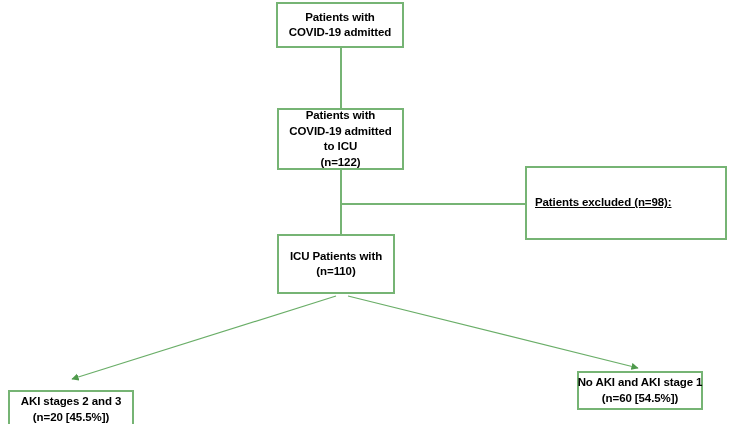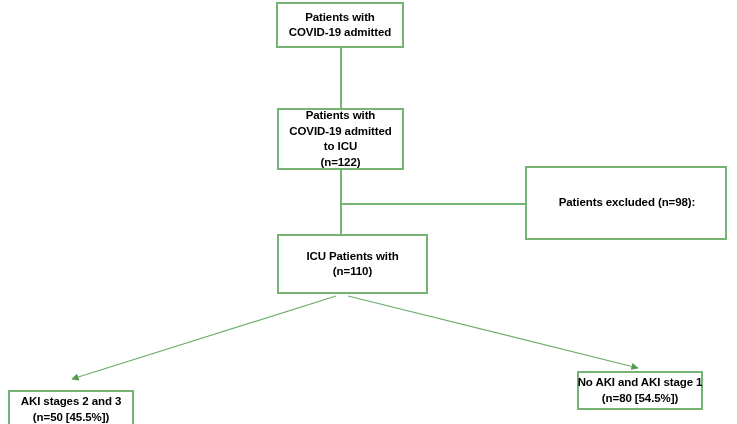--- a/index.html
+++ b/index.html
@@ -27,32 +27,33 @@
     display: flex;
     flex-direction: column;
     justify-content: center;
     align-items: center;
     text-align: center;
     padding: 2px 4px;
     letter-spacing: -0.1px;
   }
   .node .line { display: block; white-space: nowrap; }
   .node.left-align {
-    align-items: center;
+    align-items: flex-start;
     text-align: left;
     padding-left: 8px;
     padding-right: 6px;
+    text-decoration: underline;
   }
   .node.left-align .line { white-space: normal; }
 
   
   #box-hospital  { left: 276px; top: 2px;   width: 128px; height: 46px; }
   #box-icu       { left: 277px; top: 108px; width: 127px; height: 62px; }
   #box-excluded  { left: 525px; top: 166px; width: 202px; height: 74px; }
-  #box-included  { left: 277px; top: 234px; width: 151px; height: 60px; }
+  #box-included  { left: 277px; top: 234px; width: 118px; height: 60px; }
   #box-aki23     { left: 8px;   top: 390px; width: 126px; height: 39px; }
   #box-noaki     { left: 577px; top: 371px; width: 126px; height: 39px; }
 
   
   .conn {
     position: absolute;
     background: #76b474;
   }
   .v { width: 2px; }
   .h { height: 2px; }
@@ -105,21 +106,21 @@
     <span class="line">Patients excluded (n=98):</span>
   </div>
 
   <div class="node" id="box-included">
     <span class="line">ICU Patients with</span>
     <span class="line">(n=110)</span>
   </div>
 
   <div class="node" id="box-aki23">
     <span class="line">AKI stages 2 and 3</span>
-    <span class="line">(n=50 [45.5%])</span>
+    <span class="line">(n=20 [45.5%])</span>
   </div>
 
   <div class="node" id="box-noaki">
     <span class="line">No AKI and AKI stage 1</span>
-    <span class="line">(n=80 [54.5%])</span>
+    <span class="line">(n=60 [54.5%])</span>
   </div>
 
 </div>
 
 </body></html>

